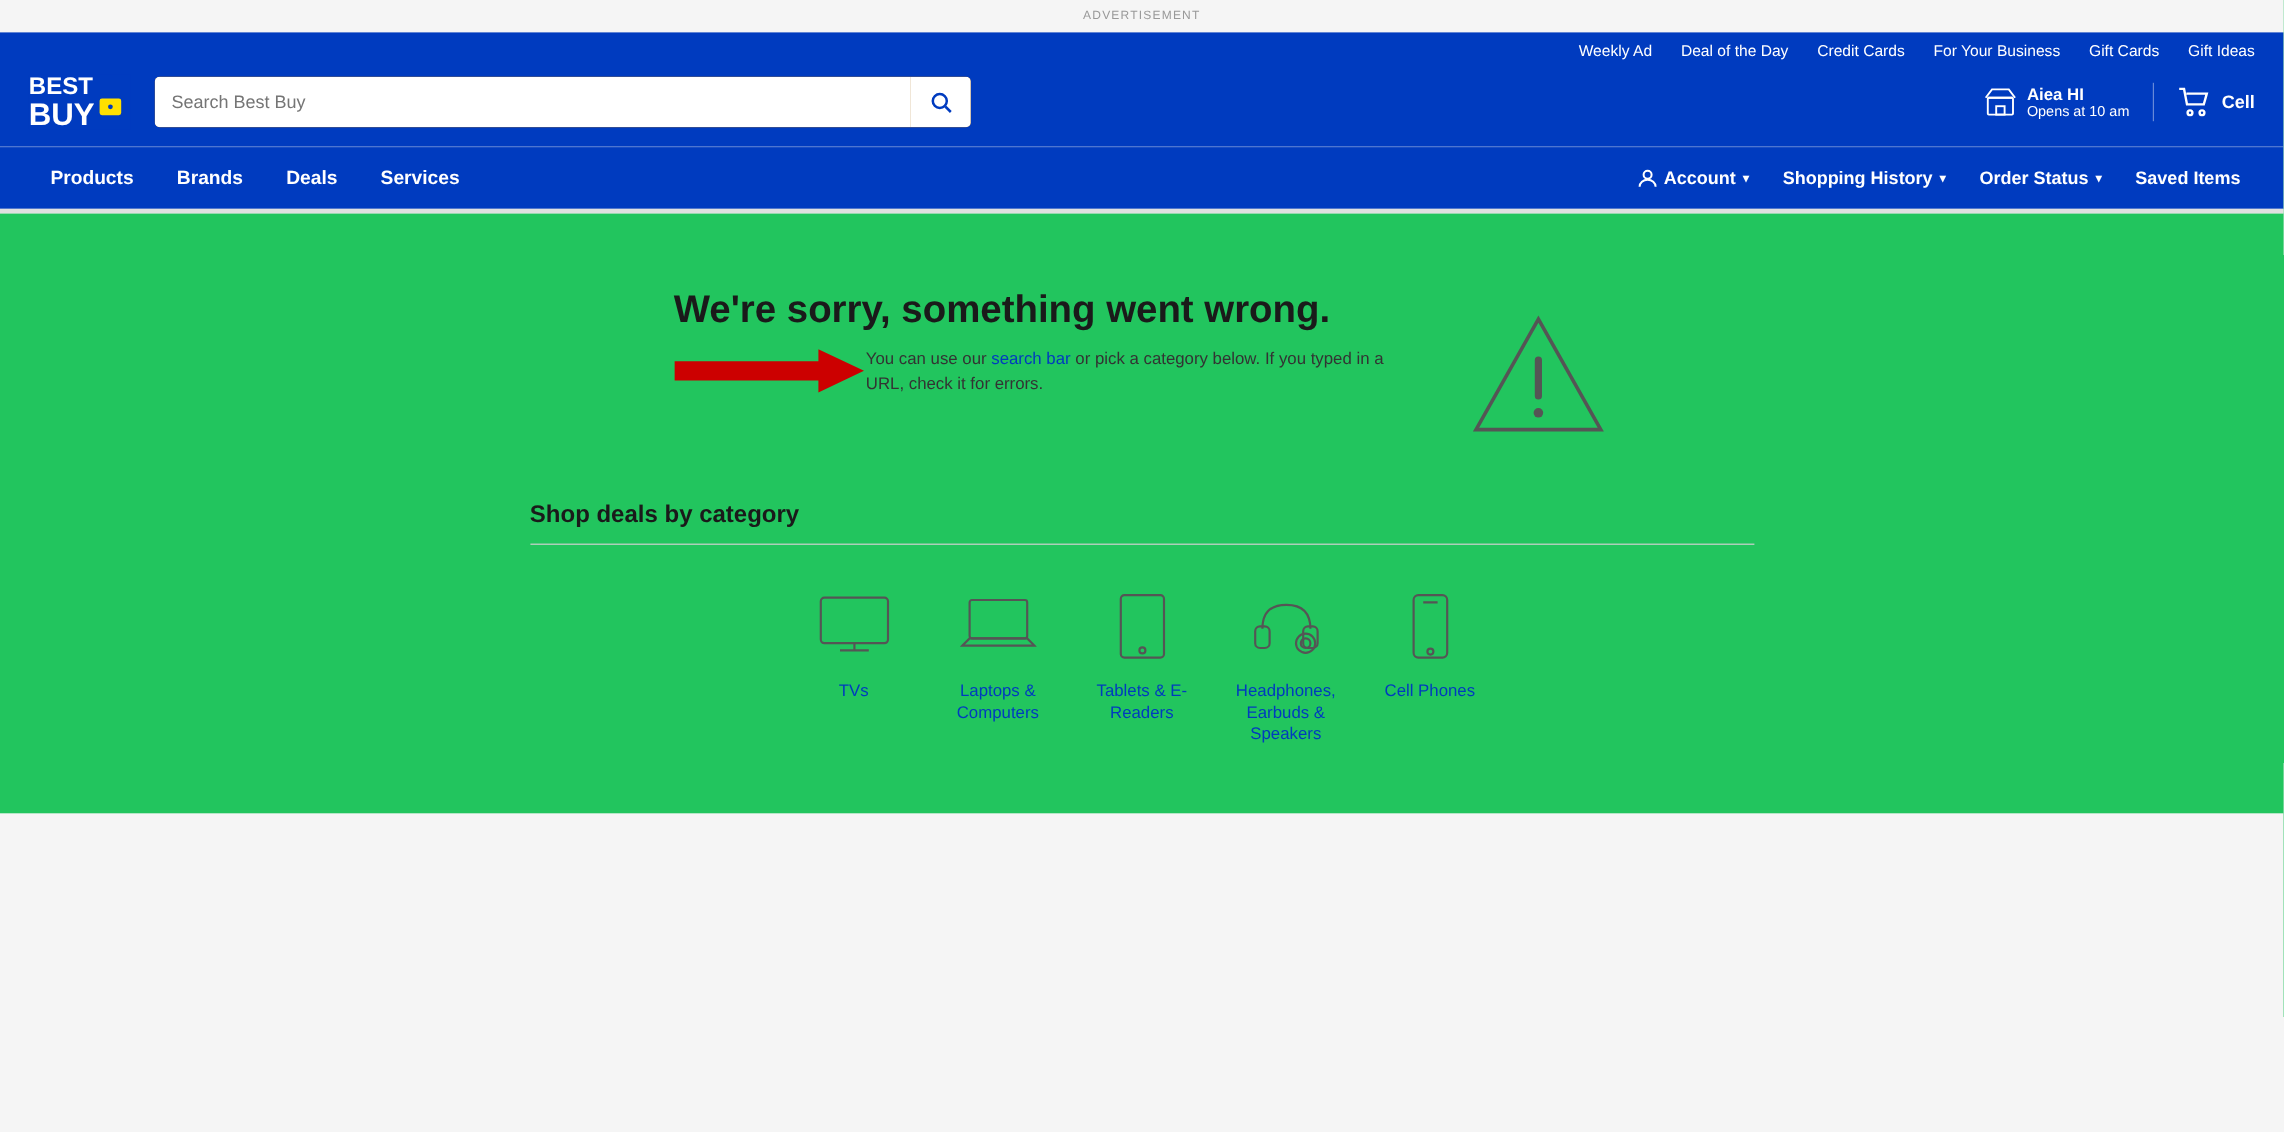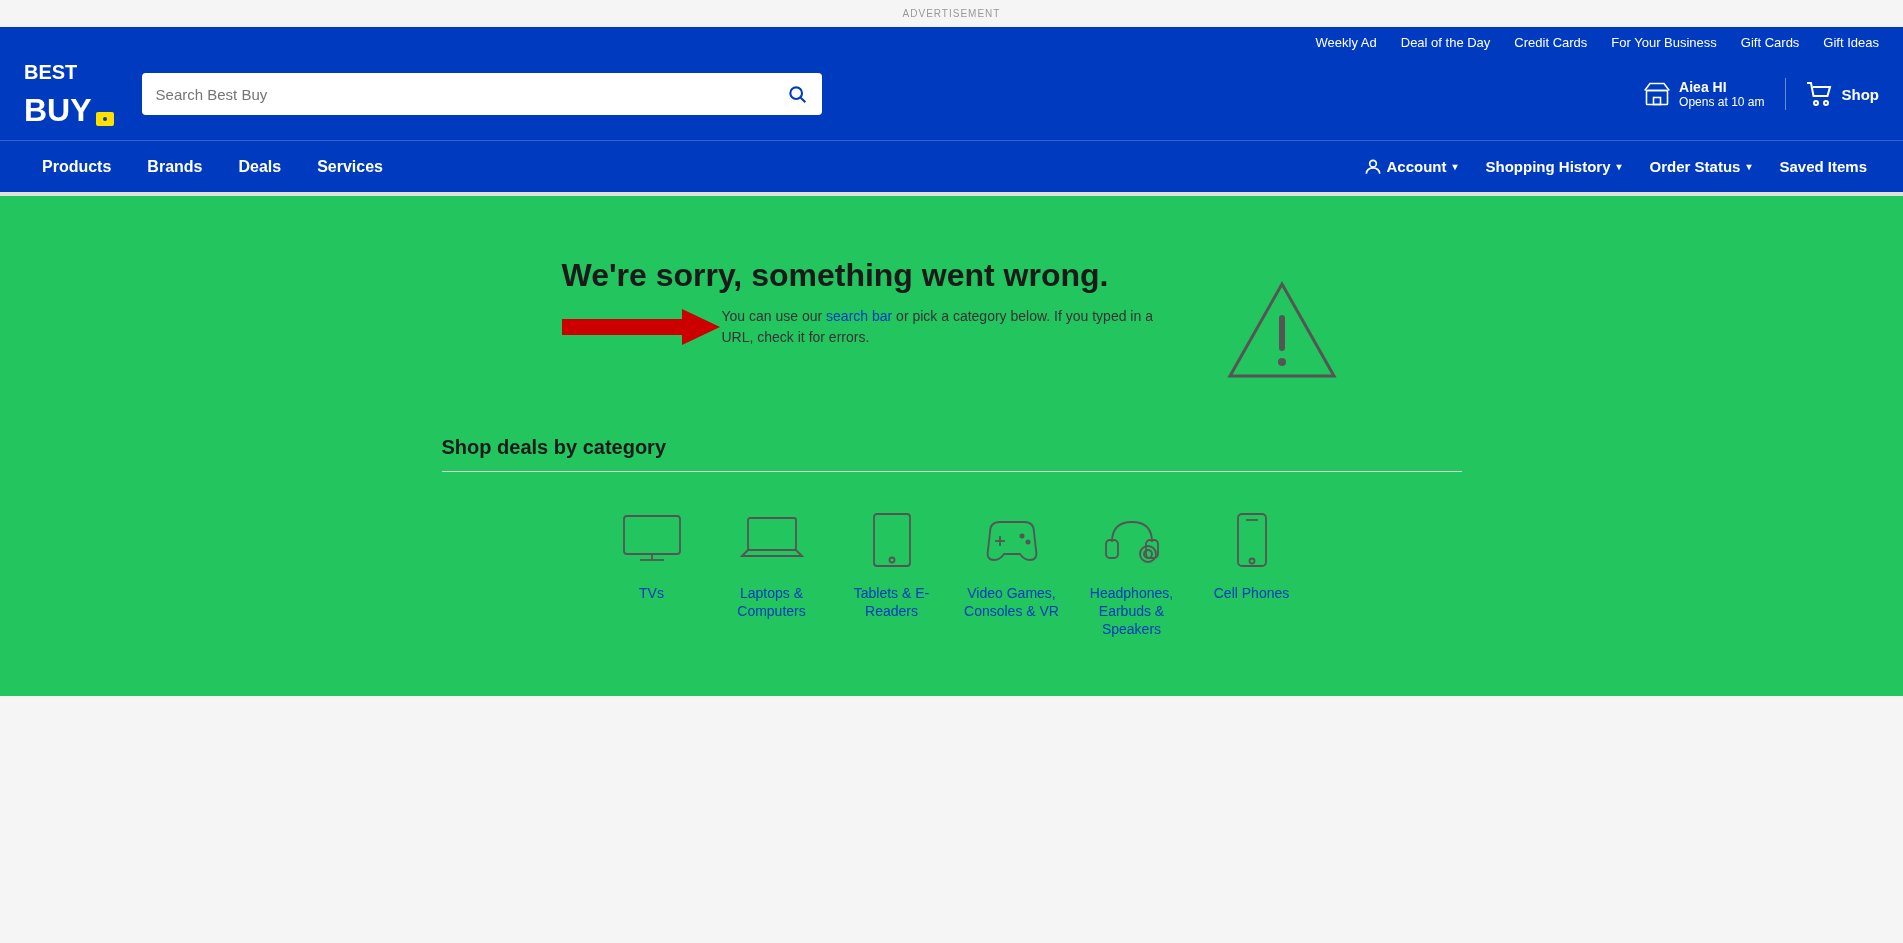--- a/index.html
+++ b/index.html
@@ -54,21 +54,21 @@
       font-size: 28px;
       line-height: 1;
       display: flex;
       flex-direction: column;
       align-items: flex-start;
       position: relative;
       padding-right: 8px;
     }
 
     .logo .best { font-size: 20px; font-weight: 900; }
-    .logo .buy { font-size: 32px; font-weight: 900; display: flex; align-items: flex-end; gap: 2px; margin-top: 12px; }
+    .logo .buy { font-size: 26px; font-weight: 900; display: flex; align-items: flex-start; gap: 2px; }
 
     .logo-tag {
       width: 18px;
       height: 14px;
       background: #ffe000;
       display: inline-block;
       border-radius: 2px;
       position: relative;
       margin-left: 2px;
     }
@@ -400,21 +400,21 @@
           <span class="store-hours">Opens at 10 am</span>
         </div>
       </div>
       <div class="divider-v"></div>
       <a class="cart-btn">
         <svg width="28" height="24" viewBox="0 0 28 24" fill="none" stroke="#fff" stroke-width="2">
           <path d="M1 1h4l2.5 13h14l2.5-9H7"></path>
           <circle cx="10" cy="21" r="2"></circle>
           <circle cx="20" cy="21" r="2"></circle>
         </svg>
-        <span>Shop</span>
+        <span>Cell</span>
       </a>
     </div>
   </div>
 </header>
 
 <nav class="secondary-nav">
   <div class="main-nav">
     <a>Products</a>
     <a>Brands</a>
     <a>Deals</a>
@@ -497,32 +497,20 @@
       <div class="category-item">
         <div class="category-icon">
           <svg viewBox="0 0 64 56">
             <rect x="14" y="2" width="36" height="52" rx="3"></rect>
             <circle cx="32" cy="48" r="2.5"></circle>
           </svg>
         </div>
         <span class="category-label">Tablets &amp; E-Readers</span>
       </div>
 
-      <div class="category-item">
-        <div class="category-icon">
-          <svg viewBox="0 0 64 56">
-            <path d="M10 20 Q10 10 20 10 H44 Q54 10 54 20 L56 38 Q58 48 50 48 Q44 48 40 42 H24 Q20 48 14 48 Q6 48 8 38 Z"></path>
-            <line x1="20" y1="24" x2="20" y2="34"></line>
-            <line x1="15" y1="29" x2="25" y2="29"></line>
-            <circle cx="42" cy="24" r="2.5" fill="#555" stroke="none"></circle>
-            <circle cx="48" cy="30" r="2.5" fill="#555" stroke="none"></circle>
-          </svg>
-        </div>
-        <span class="category-label">Video Games, Consoles &amp; VR</span>
-      </div>
 
       <div class="category-item">
         <div class="category-icon">
           <svg viewBox="0 0 64 56">
             <path d="M12 30 Q12 10 32 10 Q52 10 52 30"></path>
             <rect x="6" y="28" width="12" height="18" rx="4"></rect>
             <rect x="46" y="28" width="12" height="18" rx="4"></rect>
             <circle cx="48" cy="42" r="8" fill="none"></circle>
             <circle cx="48" cy="42" r="4" fill="none"></circle>
           </svg>

